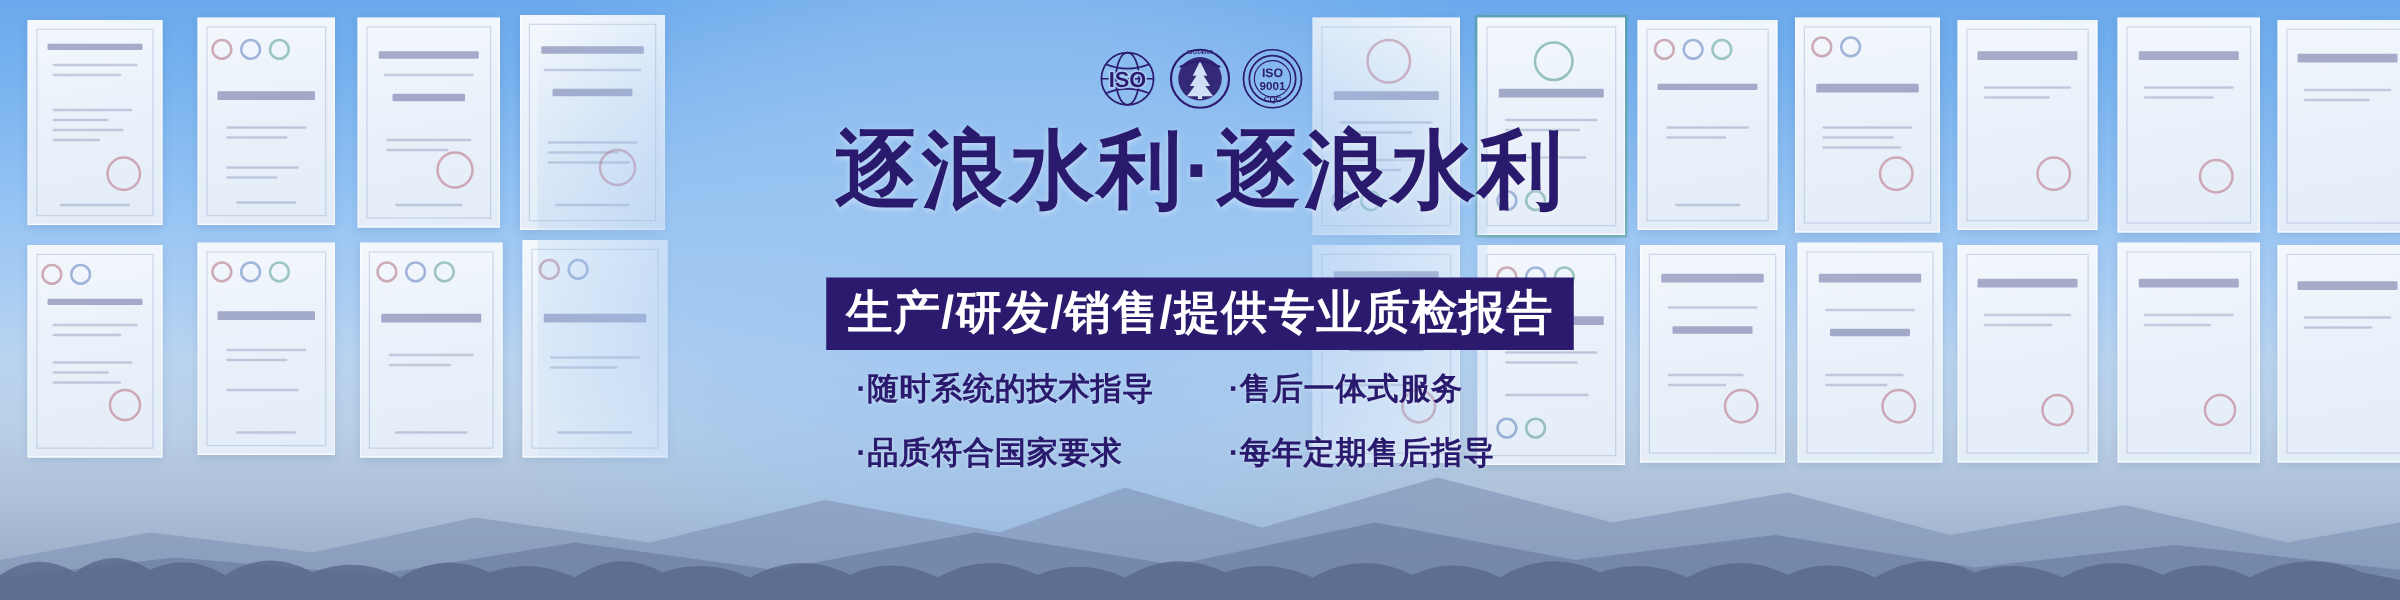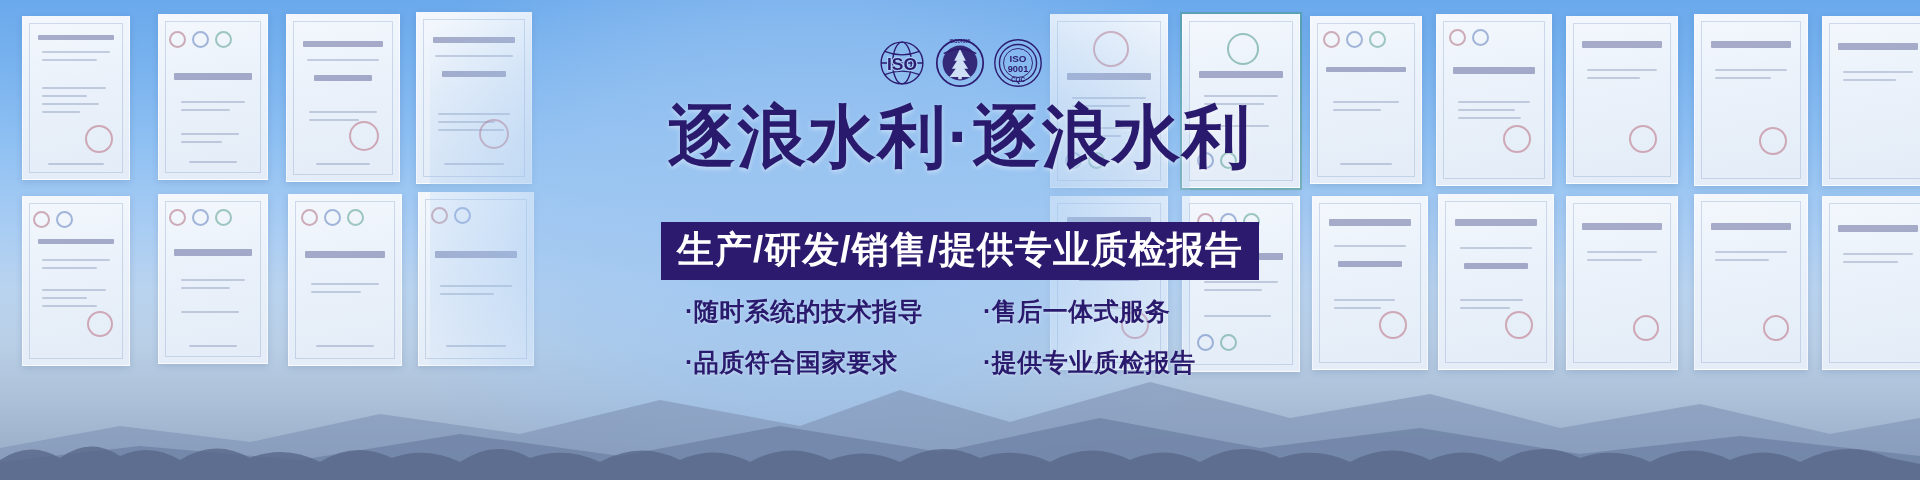--- a/index.html
+++ b/index.html
@@ -434,17 +434,17 @@
 
   <div class="subtitle-wrap">
     <span class="subtitle">生产/研发/销售/提供专业质检报告</span>
   </div>
 
   <div class="bullets">
     <div class="bullet-grid">
       <div class="bullet">·随时系统的技术指导</div>
       <div class="bullet">·售后一体式服务</div>
       <div class="bullet">·品质符合国家要求</div>
-      <div class="bullet">·提供专业质检报告</div>
+      <div class="bullet">·每年定期售后指导</div>
     </div>
   </div>
 
 </div>
 
 </body></html>

